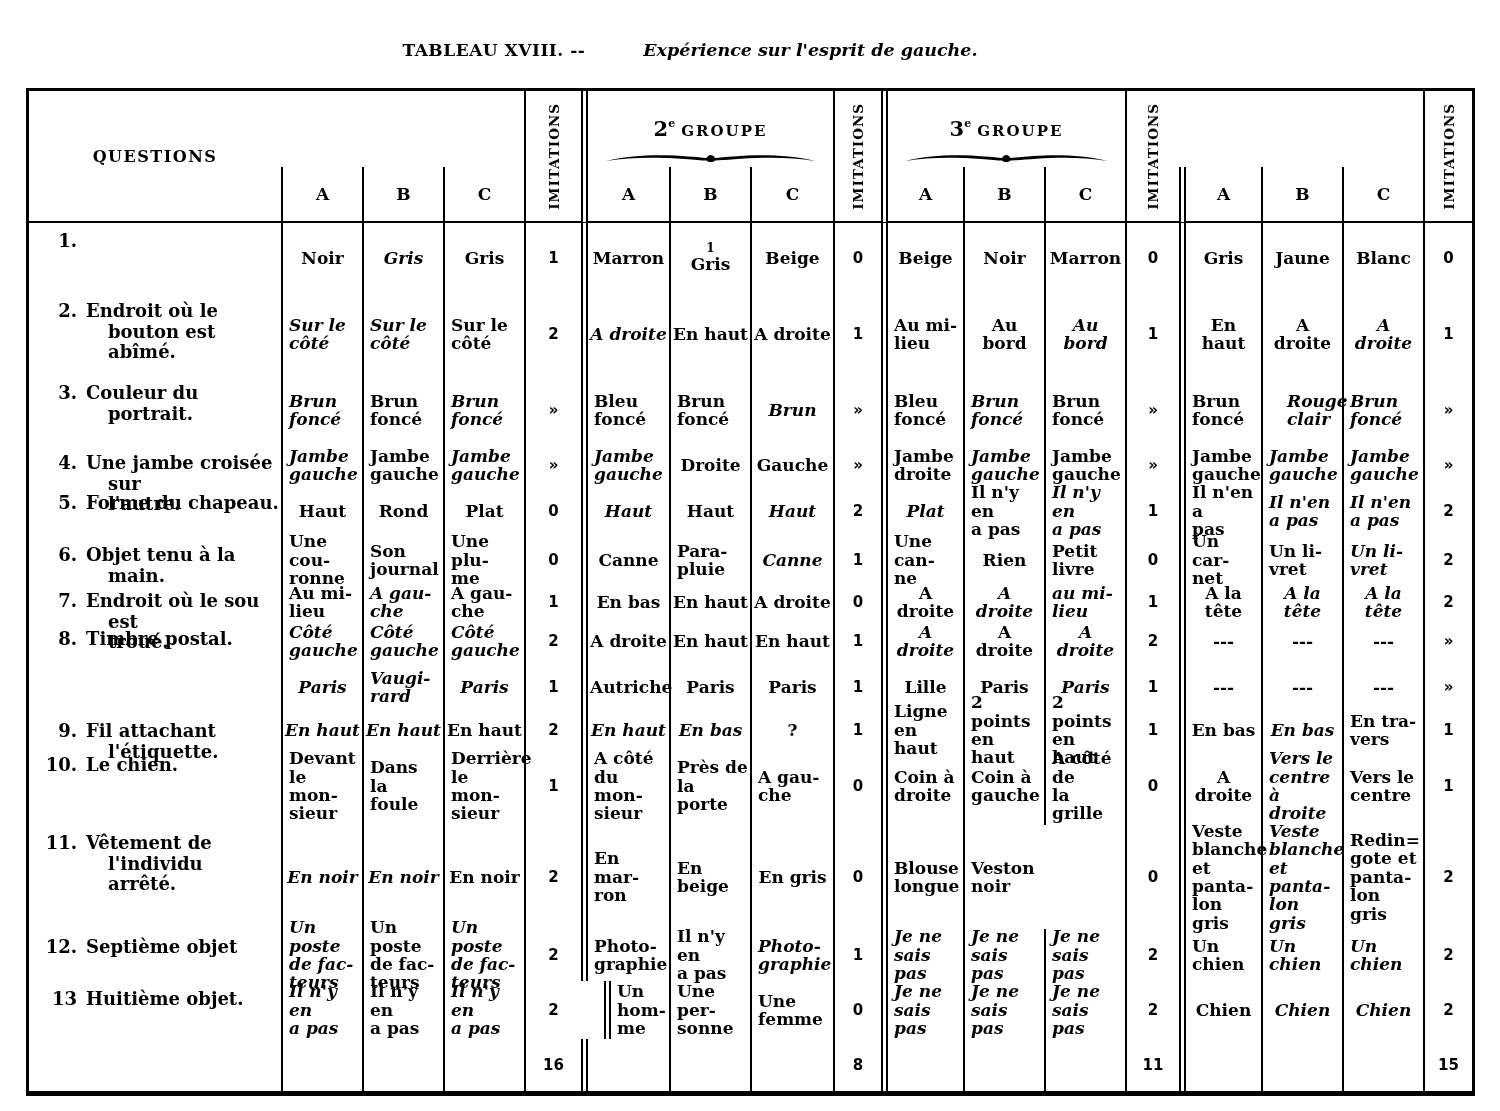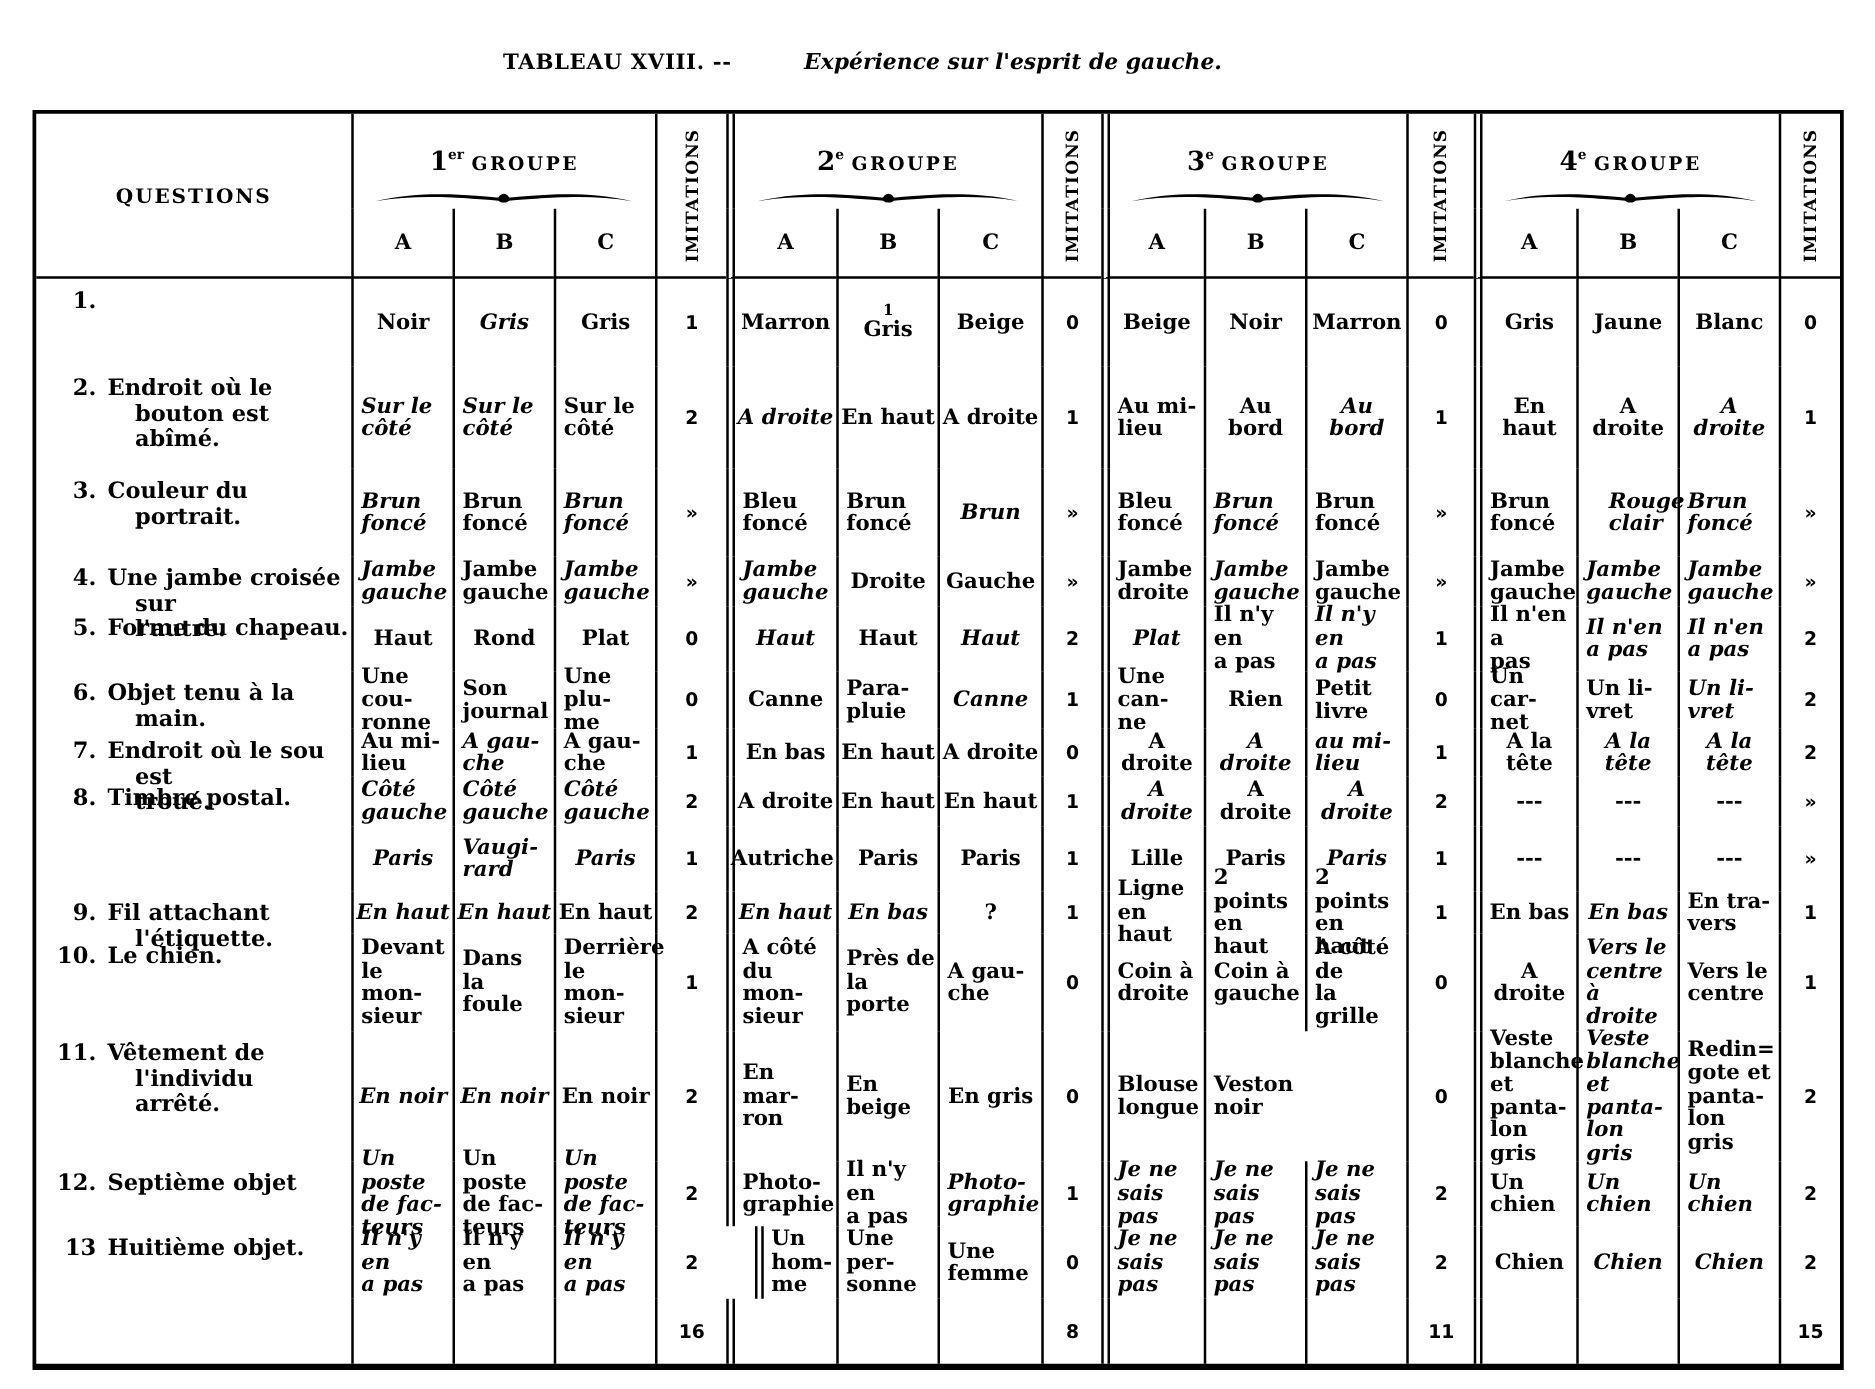--- a/index.html
+++ b/index.html
@@ -39,26 +39,20 @@
 
 <div class="titlebar">
   <span class="maintitle">TABLEAU XVIII. --</span>
   <span class="subtitle">Expérience sur l'esprit de gauche.</span>
 </div>
 
 <div class="tbl" id="tbl">
     <div class="hq hb" style="grid-area: 1 / 1 / 3;">
       <span>QUESTIONS</span>
     </div>
-    <div class="ht bl" style="grid-area: 1 / 2 / auto / span 3;">
-      <span class="gt"><span class="ord">1</span><span class="os">er</span><span>GROUPE</span></span>
-      <svg viewBox="0 0 200 13" preserveAspectRatio="none" class="brace">
-        <path d="M3,11 C40,1 83,7 96,8 C98,4 102,4 104,8 C117,7 160,1 197,11 C160,4 117,10 104,10.5 C102,12.5 98,12.5 96,10.5 C83,10 40,4 3,11 Z" fill="#000"></path>
-      </svg>
-    </div>
     <div class="habc hb bl" style="grid-area: 2 / 2;">
       <span>A</span>
     </div>
     <div class="habc hb bl" style="grid-area: 2 / 3;">
       <span>B</span>
     </div>
     <div class="habc hb bl" style="grid-area: 2 / 4;">
       <span>C</span>
     </div>
     <div class="himit hb bl" style="grid-area: 1 / 5 / 3;">
@@ -93,26 +87,20 @@
     </div>
     <div class="habc hb bl" style="grid-area: 2 / 11;">
       <span>B</span>
     </div>
     <div class="habc hb bl" style="grid-area: 2 / 12;">
       <span>C</span>
     </div>
     <div class="himit hb bl" style="grid-area: 1 / 13 / 3;">
       <span class="vtext">IMITATIONS</span>
     </div>
-    <div class="ht bld" style="grid-area: 1 / 14 / auto / span 3;">
-      <span class="gt"><span class="ord">4</span><span class="os">e</span><span>GROUPE</span></span>
-      <svg viewBox="0 0 200 13" preserveAspectRatio="none" class="brace">
-        <path d="M3,11 C40,1 83,7 96,8 C98,4 102,4 104,8 C117,7 160,1 197,11 C160,4 117,10 104,10.5 C102,12.5 98,12.5 96,10.5 C83,10 40,4 3,11 Z" fill="#000"></path>
-      </svg>
-    </div>
     <div class="habc hb bld" style="grid-area: 2 / 14;">
       <span>A</span>
     </div>
     <div class="habc hb bl" style="grid-area: 2 / 15;">
       <span>B</span>
     </div>
     <div class="habc hb bl" style="grid-area: 2 / 16;">
       <span>C</span>
     </div>
     <div class="himit hb bl" style="grid-area: 1 / 17 / 3;">
@@ -590,21 +578,21 @@
     <div class="ca bl" style="grid-area: 11 / 3;">
       <div class="at it ml">Vaugi-
 rard</div>
     </div>
     <div class="ca bl" style="grid-area: 11 / 4;">
       <div class="at it">Paris</div>
     </div>
     <div class="cimit bl" style="grid-area: 11 / 5;">
       <span>1</span>
     </div>
-    <div class="ca bld" style="grid-area: 11 / 6; align-items: flex-end;">
+    <div class="ca bld" style="grid-area: 11 / 6;">
       <div class="at">Autriche</div>
     </div>
     <div class="ca bl" style="grid-area: 11 / 7;">
       <div class="at">Paris</div>
     </div>
     <div class="ca bl" style="grid-area: 11 / 8;">
       <div class="at">Paris</div>
     </div>
     <div class="cimit bl" style="grid-area: 11 / 9;">
       <span>1</span>

